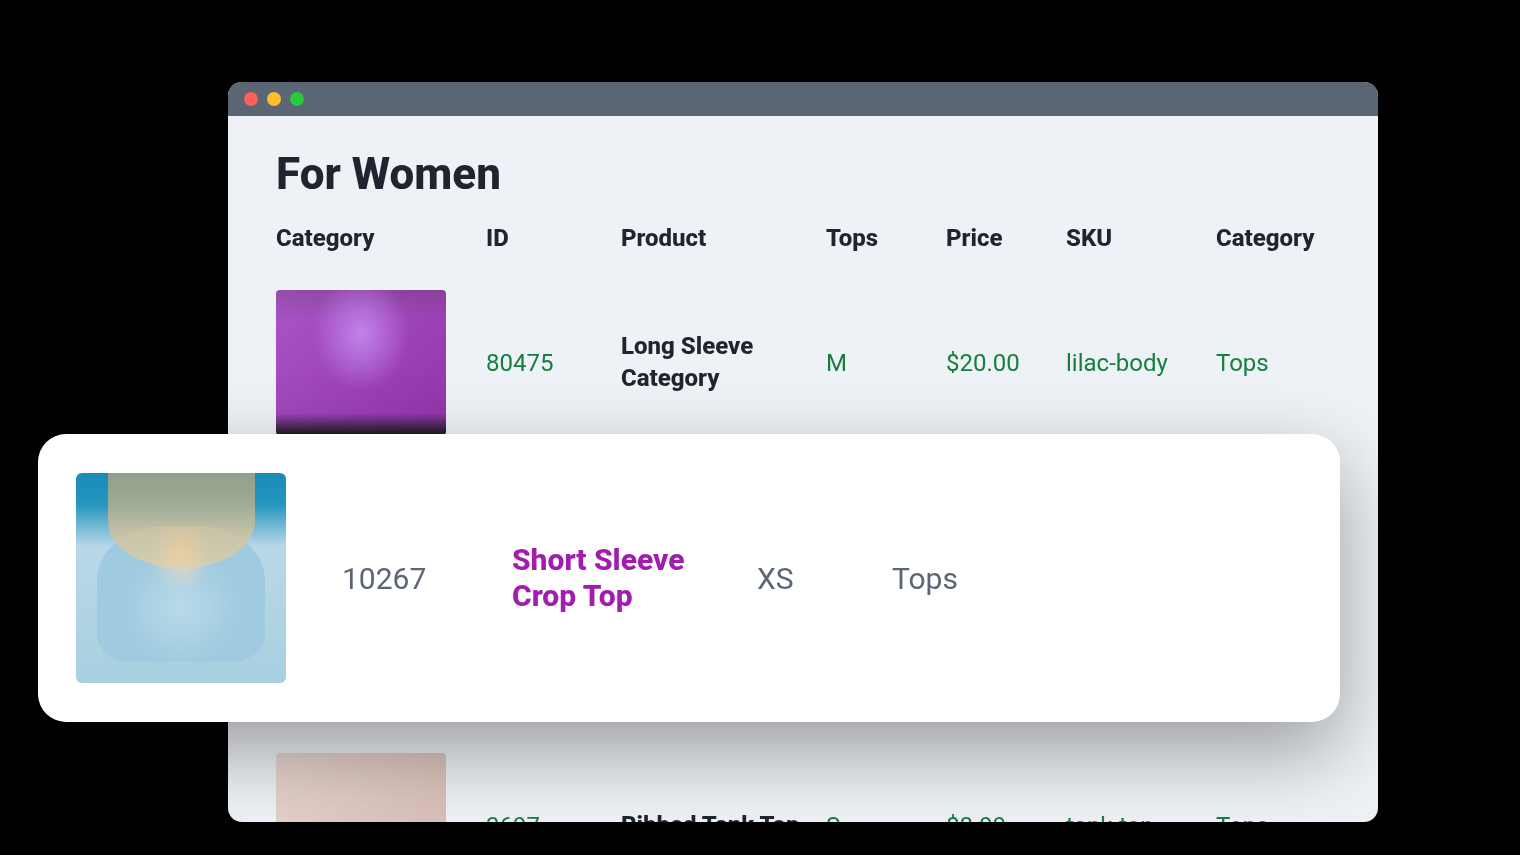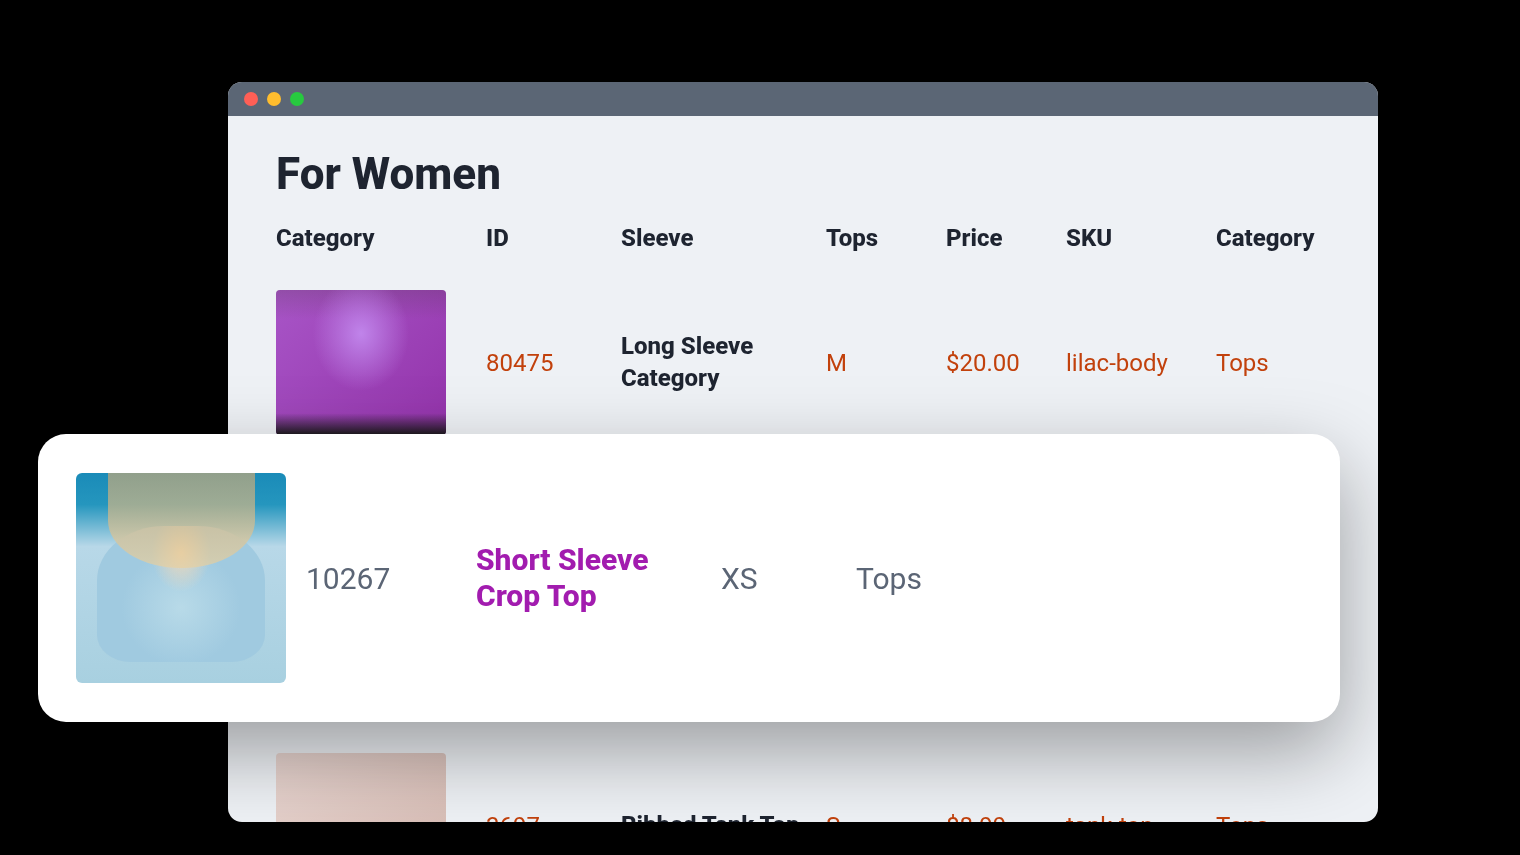--- a/index.html
+++ b/index.html
@@ -89,21 +89,21 @@
       bottom: 0;
       background: radial-gradient(ellipse at 50% 30%, #c084ea 0%, transparent 40%),
                   linear-gradient(to bottom, rgba(62,49,49,0.2) 0%, transparent 20%),
                   linear-gradient(to bottom, transparent 85%, #1a1a1a 100%);
     }
     .thumb-3 {
       background: linear-gradient(135deg, #e8d5d0 0%, #d4b8b0 100%);
     }
     .td {
       font-size: 24px;
-      color: #c2410c;
+      color: #15803d;
     }
     .td-product {
       font-size: 24px;
       font-weight: 800;
       color: #1e2430;
       line-height: 1.3;
       padding-right: 12px;
     }
     .floating-card {
       position: absolute;
@@ -146,21 +146,21 @@
       right: 15%;
       height: 45%;
       background: linear-gradient(180deg, #c4a878 0%, #d8bc8a 50%, #e8d0a0 100%);
       border-radius: 0 0 50% 50%;
       opacity: 0.7;
     }
     .floating-grid {
       display: grid;
       grid-template-columns: 170px 245px 135px 155px 180px 120px;
       align-items: center;
-      margin-left: 20px;
+      margin-left: 56px;
       flex: 1;
     }
     .ftd {
       font-size: 30px;
       color: #5b6575;
     }
     .ftd-product {
       font-size: 30px;
       font-weight: 800;
       color: #a21caf;
@@ -177,21 +177,21 @@
     <div class="traffic-light tl-yellow"></div>
     <div class="traffic-light tl-green"></div>
   </div>
   <div class="content">
     <h1 class="page-title">For Women</h1>
 
     <div class="table">
       <div class="table-header">
         <div class="th">Category</div>
         <div class="th">ID</div>
-        <div class="th">Sleeve</div>
+        <div class="th">Product</div>
         <div class="th">Tops</div>
         <div class="th">Price</div>
         <div class="th">SKU</div>
         <div class="th">Category</div>
       </div>
 
       <div class="table-row">
         <div class="thumb thumb-1"></div>
         <div class="td">80475</div>
         <div class="td-product">Long Sleeve Category</div>

